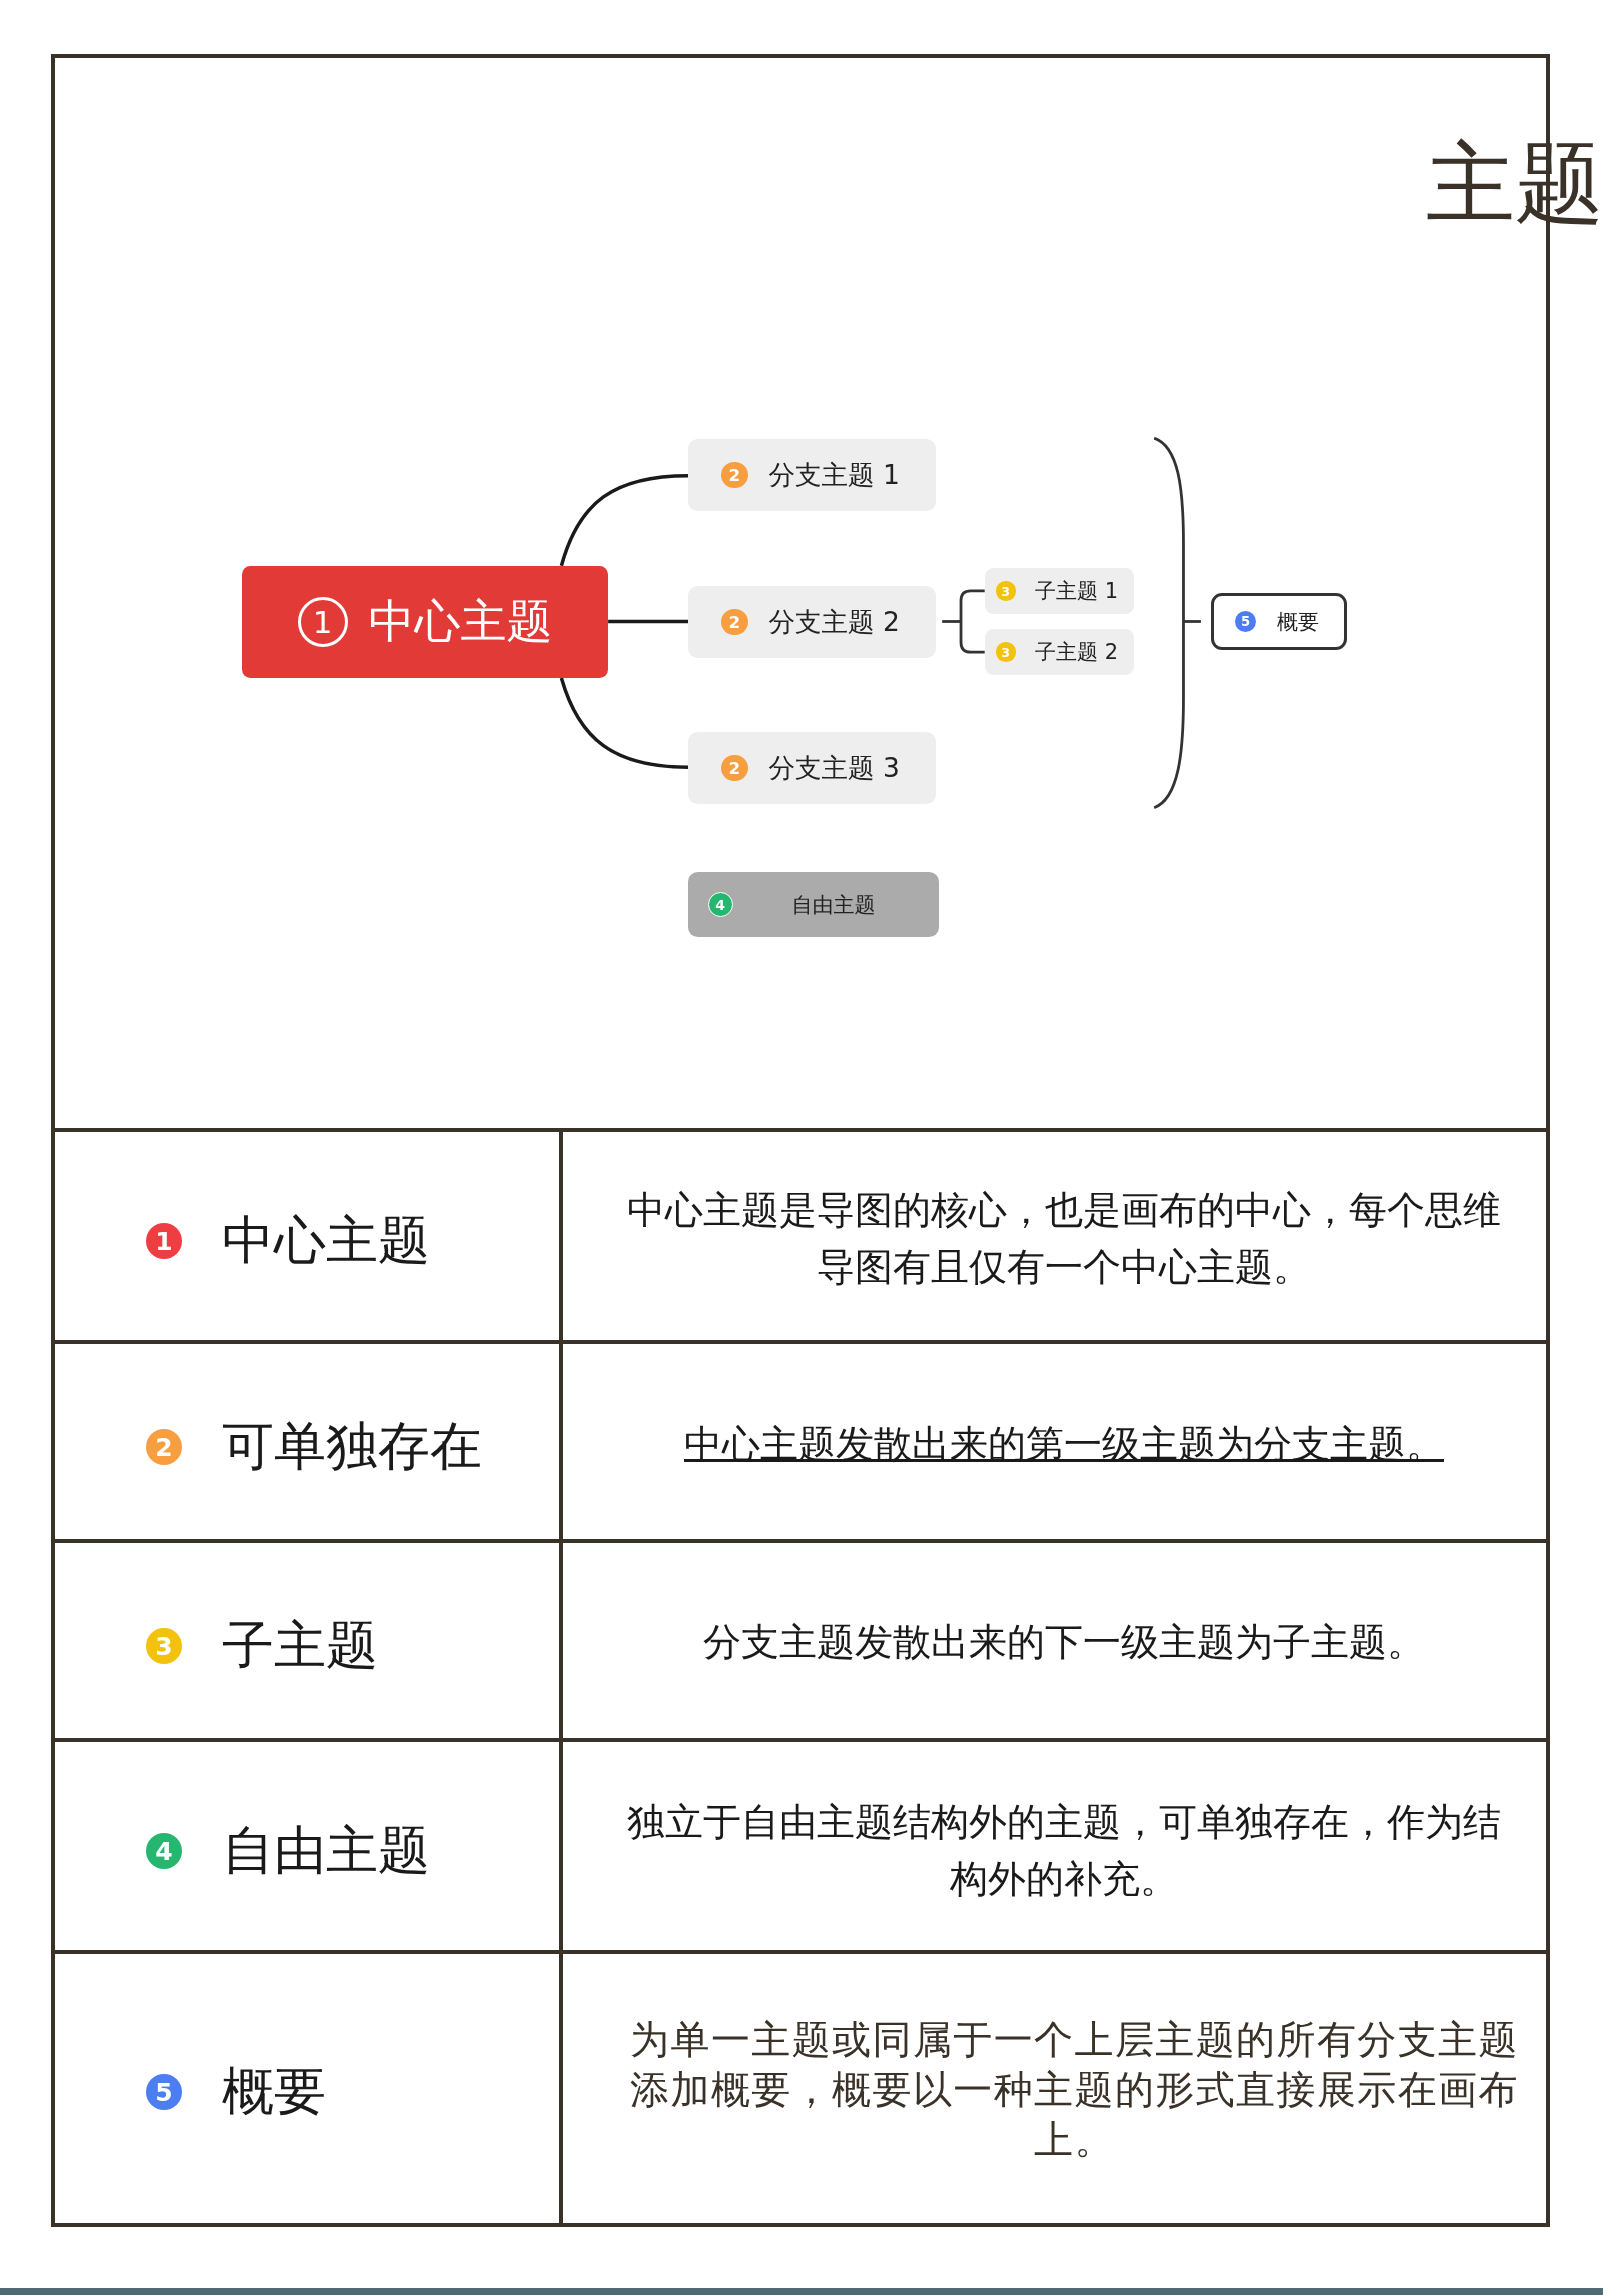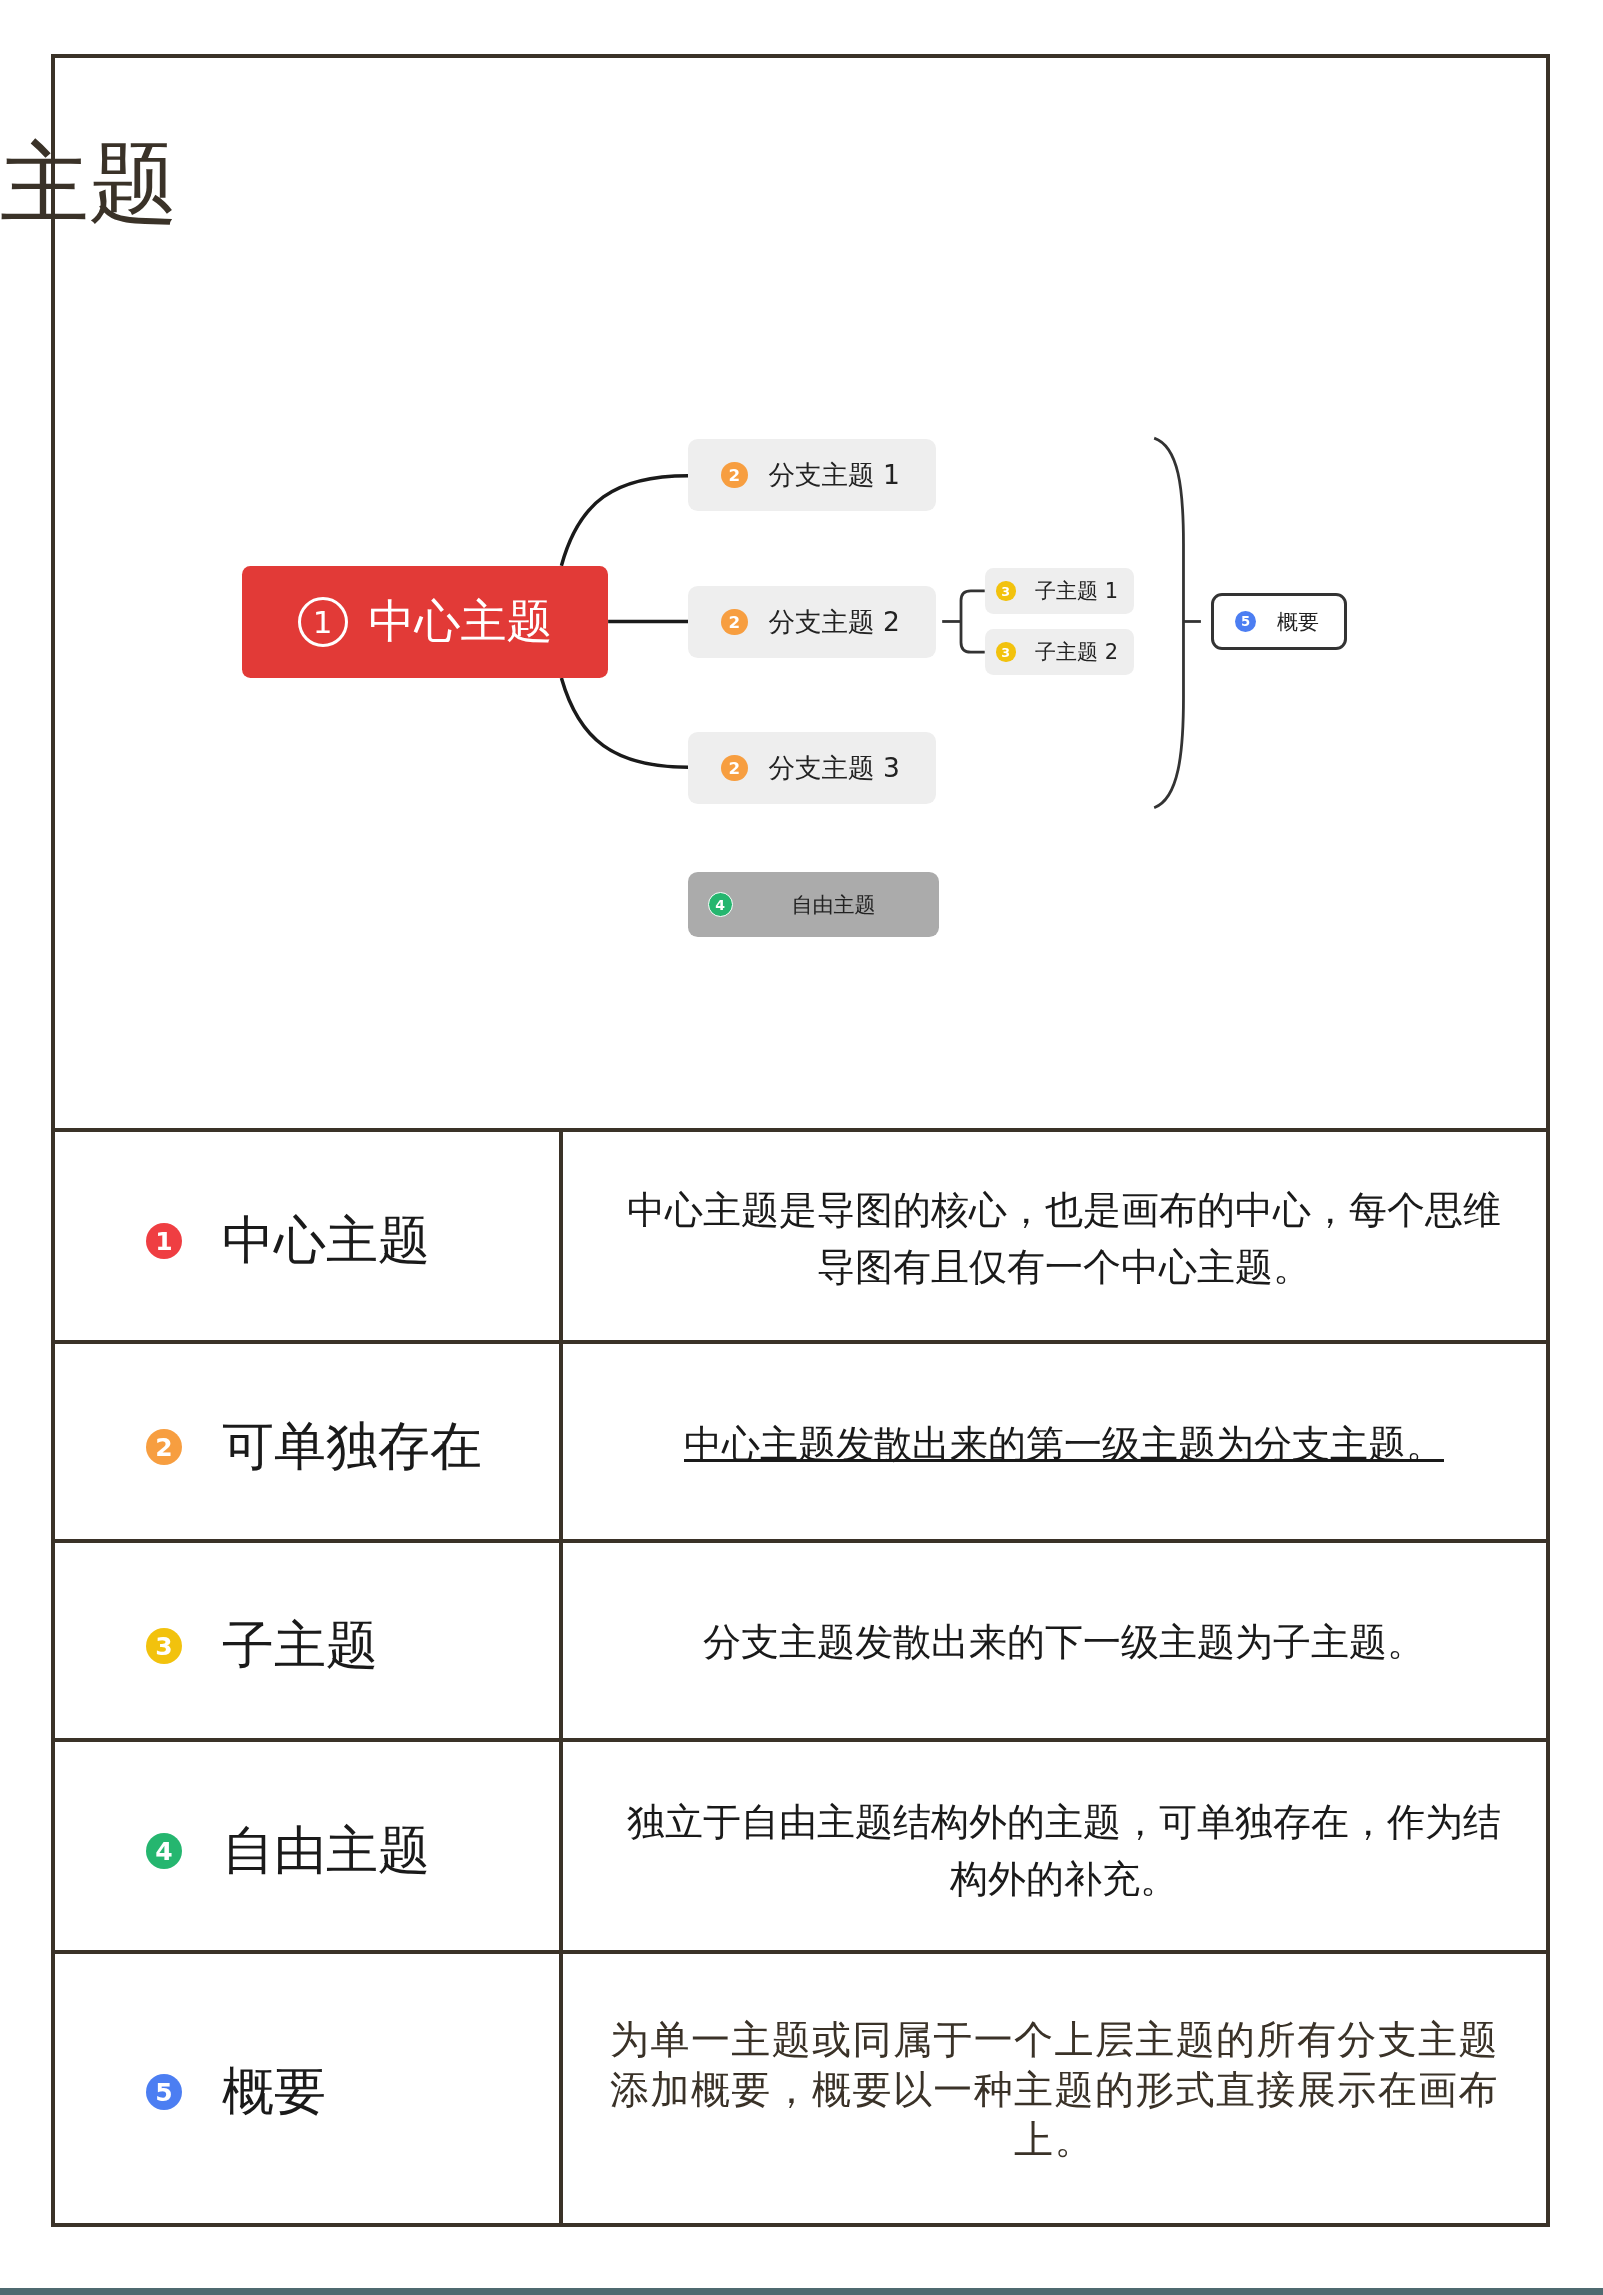--- a/index.html
+++ b/index.html
@@ -1,19 +1,19 @@
 <!DOCTYPE html>
 <html style="font-size:11px"><head>
 <meta charset="utf-8">
 <style>
   html, body { margin:0; padding:0; }
   body { width:1604px; height:2295px; position:relative; background:#ffffff; overflow:hidden;
          font-family:"DejaVu Sans","Liberation Sans",sans-serif; color:#1a1a1a; }
   .frame { position:absolute; left:51px; top:54px; width:1491px; height:2165px; border:4.2px solid #3a3228; }
-  .title { position:absolute; left:0; width:100%; top:139px; text-align:left; font-size:89px; color:#3a3228; line-height:1; }
+  .title { position:absolute; left:0; width:100%; top:139px; text-align:right; font-size:89px; color:#3a3228; line-height:1; }
   .map { position:absolute; left:0; top:0; width:1604px; height:1130px; }
   .node { position:absolute; box-sizing:border-box; display:flex; align-items:center; }
   .central { left:242px; top:566px; width:366px; height:112px; background:#e23a37; border-radius:8.4px; color:#fff; font-size:46px; justify-content:center; }
   .central .ring { width:50px; height:50px; border:3.5px solid #fff; border-radius:50%; box-sizing:border-box; display:flex; align-items:center; justify-content:center; font-size:31px; margin-right:21px; }
   .branch { left:688px; width:248px; height:72px; background:#eeeeee; border-radius:9.8px; font-size:26.5px; padding-left:33px; color:#222; }
   .badge { border-radius:50%; display:inline-flex; align-items:center; justify-content:center; color:#fff; font-weight:bold; flex:none; }
   .b2 { background:#f79e40; }
   .b3 { background:#f2c20d; }
   .b4 { background:#25b66f; border:1.4px solid #fff; box-sizing:border-box; }
   .b5 { background:#4c7ef2; }
@@ -122,16 +122,16 @@
 <div class="row-label" style="top:1816px;">
   <span class="badge b4" style="border:none;">4</span>
   <span>自由主题</span>
 </div>
 <div class="row-desc" style="top:1794px;">独立于自由主题结构外的主题，可单独存在，作为结构外的补充。</div>
 
 <div class="row-label" style="top:2057px;">
   <span class="badge b5">5</span>
   <span>概要</span>
 </div>
-<div class="row-desc brown" style="top:2015px; left:608px; width:893px; font-size:39px; line-height:50px; letter-spacing:1.4px;">为单一主题或同属于一个上层主题的所有分支主题添加概要，概要以一种主题的形式直接展示在画布上。</div>
+<div class="row-desc brown" style="top:2015px; left:628px; width:893px; font-size:39px; line-height:50px; letter-spacing:1.4px;">为单一主题或同属于一个上层主题的所有分支主题添加概要，概要以一种主题的形式直接展示在画布上。</div>
 
 <div class="footer-bar"></div>
 
 
 </body></html>

